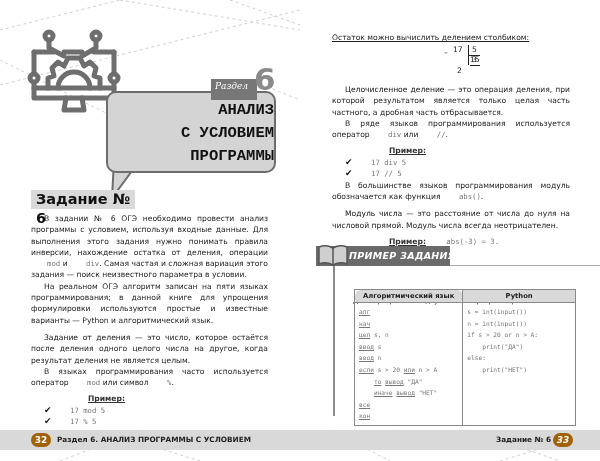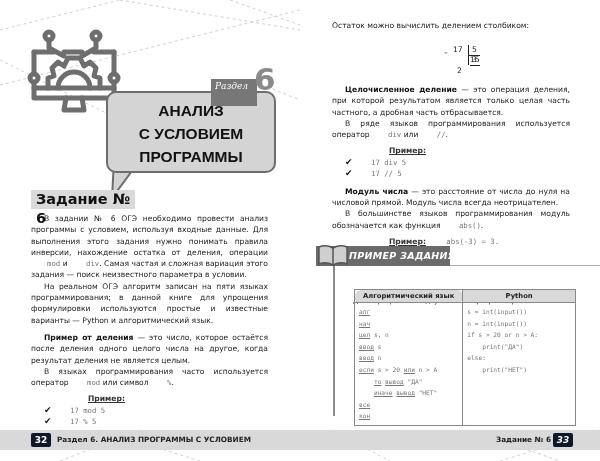--- a/index.html
+++ b/index.html
@@ -8,41 +8,41 @@
   .spread { position: absolute; left: 0; top: 0; width: 600px; height: 461px; }
   .page { position: absolute; top: 0; height: 461px; width: 300px; overflow: hidden; }
   .page.left { left: 0; }
   .page.right { left: 300px; }
   .dashes { position: absolute; left: 0; top: 0; width: 600px; height: 461px; pointer-events: none; }
 
   .chapter-icon { position: absolute; left: 22px; top: 14px; width: 100px; height: 100px; }
   .bubble { position: absolute; left: 106px; top: 91px; width: 170px; height: 82px;
     background: #d4d4d4; border: 2px solid #6d6d6d; border-radius: 10px; }
   .bubble-tail { position: absolute; left: 110px; top: 160px; width: 40px; height: 40px; }
-  .bubble-title { position: absolute; left: 0; right: 0; top: 6px; text-align: center;
-    font-family: Liberation Sans, sans-serif; font-weight: bold; font-size: 15.5px; line-height: 23px; color: #111; }
-  .razdel-tag { position: absolute; left: 211px; top: 79px; height: 27px; width: 46px; background: #777;
+  .bubble-title { position: absolute; left: 0; right: 0; top: 6px; text-align: right;
+    font-family: Liberation Mono, monospace; font-weight: bold; font-size: 15.5px; line-height: 23px; color: #111; }
+  .razdel-tag { position: absolute; left: 211px; top: 79px; height: 21px; width: 46px; background: #777;
     color: #fff; font-style: italic; font-size: 9px; line-height: 15px; padding-left: 4px; font-family: "DejaVu Serif", serif; }
   .razdel-num { position: absolute; left: 254px; top: 62px; font-size: 31px; font-weight: bold; color: #8a8a8a; font-family: "DejaVu Sans", sans-serif; line-height: 34px; }
 
   .task-heading { position: absolute; left: 31px; top: 190px; width: 104px; height: 19px; background: #d9d9d9;
     font-weight: bold; font-size: 14.5px; line-height: 19px; padding-left: 5px; color: #111; }
 
   .txt { position: absolute; font-size: 7.6px; line-height: 11.3px; color: #222; text-align: justify; }
   .txt p { text-indent: 13px; }
   .mono { font-family: "DejaVu Sans Mono", monospace; color: #777; font-size: 7.3px; margin-left: 16px; }
-  .b { font-weight: bold; color: #111; }
+  .b { font-weight: normal; color: #111; }
   .example-label { text-decoration: underline; font-weight: bold; color: #333; font-size: 7.6px; margin-left: 44px; }
   .check-line { display: flex; align-items: center; height: 11.5px; }
   .check-icon { width: 10px; font-size: 9px; color: #111; display: inline-block; }
 
   .footer { position: absolute; top: 430px; height: 20px; background: #d9d9d9; }
   .footer.left { left: 0; width: 300px; }
   .footer.right { left: 300px; width: 300px; }
-  .page-num { position: absolute; top: 3px; height: 14px; width: 20px; border-radius: 2px; background: #0f172a;
+  .page-num { position: absolute; top: 3px; height: 14px; width: 20px; border-radius: 7px; background: #a16207;
     color: #fff; font-weight: bold; font-size: 9px; line-height: 14px; text-align: center; }
   .footer-text { position: absolute; top: 4px; font-weight: bold; font-size: 7.3px; line-height: 12px; color: #222; }
 
   .division { position: absolute; left: 450px; top: 45px; width: 60px; height: 30px; font-size: 7.6px; }
   .division span { position: absolute; line-height: 10px; }
 
   .example-banner { position: absolute; left: 316px; top: 246px; width: 134px; height: 20px; background: #6a6a6a; }
   .example-banner-text { position: absolute; left: 349px; top: 249px; font-style: italic; font-weight: bold; color: #fff;
     font-size: 9.5px; line-height: 14px; letter-spacing: 0.3px; text-align: right; }
   .book-icon { position: absolute; left: 316px; top: 244px; width: 34px; height: 24px; }
@@ -112,21 +112,21 @@
     </div>
   </div>
   <div class="razdel-tag">Раздел</div>
   <div class="razdel-num">6</div>
 
   <div class="task-heading">Задание № 6</div>
 
   <div class="txt" style="left:31px; top:213px; width:237px;">
     <p><span>В задании № 6 ОГЭ необходимо провести анализ программы с условием, используя входные данные. Для выполнения этого задания нужно понимать правила инверсии, нахождение остатка от деления, операции </span><span class="mono">mod</span><span> и </span><span class="mono">div</span><span>. Самая частая и сложная вариация этого задания — поиск неизвестного параметра в условии.</span></p>
     <p>На реальном ОГЭ алгоритм записан на пяти языках программирования; в данной книге для упрощения формулировки используются простые и известные варианты — Python и алгоритмический язык.</p>
-    <p style="margin-top:6px;"><span class="b">Пример от деления</span><span> — это число, которое остаётся после деления одного целого числа на другое, когда результат деления не является целым.</span></p>
+    <p style="margin-top:6px;"><span class="b">Задание от деления</span><span> — это число, которое остаётся после деления одного целого числа на другое, когда результат деления не является целым.</span></p>
     <p><span>В языках программирования часто используется оператор </span><span class="mono">mod</span><span> или символ </span><span class="mono">%</span><span>.</span></p>
     <div style="margin-top:5px; padding-left:13px;">
       <div class="example-label">Пример:</div>
       <div class="check-line">
           <span class="check-icon">✔</span>
           <span class="mono">17 mod 5</span>
         </div>
       <div class="check-line">
           <span class="check-icon">✔</span>
           <span class="mono">17 % 5</span>
@@ -134,21 +134,21 @@
     </div>
   </div>
 
   <div class="footer left">
     <div class="page-num" style="left:31px;">32</div>
     <div class="footer-text" style="left:57px;">Раздел 6. АНАЛИЗ ПРОГРАММЫ С УСЛОВИЕМ</div>
   </div>
 
   <div class="page right"></div>
 
-  <div class="txt" style="left:332px; top:20px; width:238px;">Остаток можно вычислить делением столбиком:</div>
+  <div class="txt" style="left:332px; top:32px; width:238px;text-decoration:underline;">Остаток можно вычислить делением столбиком:</div>
 
   <div class="division">
     <span style="left:-6px; top:3px;">–</span>
     <span style="left:3px; top:0px;">17</span>
     <span style="left:18px; top:0px; border-left:1px solid #222; border-bottom:1px solid #222; padding:0 3px;">5</span>
     <span style="left:20px; top:10px; border-bottom:1px solid #222;">15</span>
     <span style="left:18px; top:10px; border-left:1px solid #222; padding:0 3px;">3</span>
     <span style="left:7px; top:21px;">2</span>
   </div>
 
@@ -159,22 +159,22 @@
       <div class="example-label">Пример:</div>
       <div class="check-line">
           <span class="check-icon">✔</span>
           <span class="mono">17 div 5</span>
         </div>
       <div class="check-line">
           <span class="check-icon">✔</span>
           <span class="mono">17 // 5</span>
         </div>
     </div>
+    <p><span>В большинстве языков программирования модуль обозначается как функция </span><span class="mono">abs()</span><span>.</span></p>
     <p style="margin-top:6px;"><span class="b">Модуль числа</span><span> — это расстояние от числа до нуля на числовой прямой. Модуль числа всегда неотрицателен.</span></p>
-    <p><span>В большинстве языков программирования модуль обозначается как функция </span><span class="mono">abs()</span><span>.</span></p>
     <div style="margin-top:5px; padding-left:13px;">
       <span class="example-label">Пример:</span><span class="mono"> abs(-3) = 3.</span>
     </div>
   </div>
 
   <div class="example-banner"></div>
   <svg class="book-icon" viewBox="0 0 34 24">
     <path d="M3 3 L3 20 Q10 17 17 21 Q24 17 31 20 L31 3 Q24 0 17 4 Q10 0 3 3 Z" fill="#cfcfcf" stroke="#555" stroke-width="1.5"></path>
     <line x1="17" y1="4" x2="17" y2="21" stroke="#555" stroke-width="1.5"></line>
   </svg>

